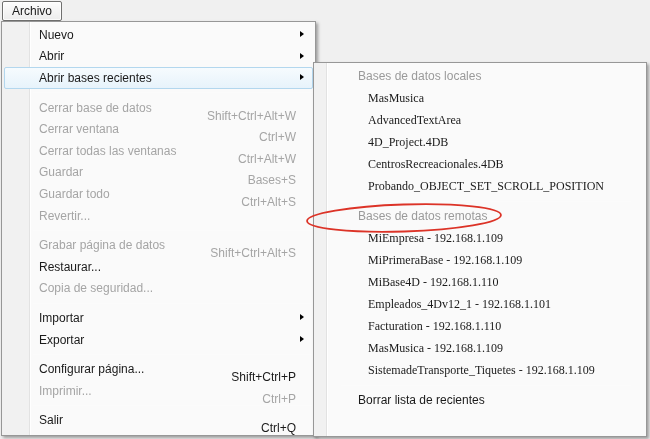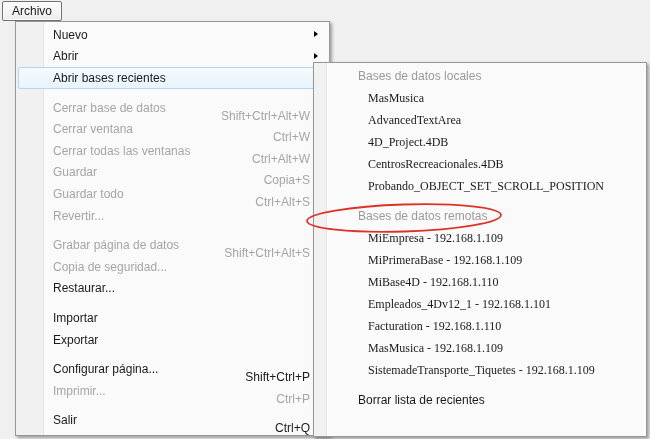--- a/index.html
+++ b/index.html
@@ -21,21 +21,21 @@
     box-shadow:inset 0 0 0 1px rgba(255,255,255,.8);
     z-index:5;
   }
 
   
   .panel {
     position:absolute; border:1px solid #979797;
     box-shadow:2px 2px 3px rgba(0,0,0,.35);
   }
   .menu-left {
-    left:15px; top:21px; width:315px; height:415px; z-index:10;
+    left:1px; top:21px; width:315px; height:415px; z-index:10;
     background:linear-gradient(to right,
       #f1f1f1 0, #f1f1f1 27px,
       #e2e2e2 27px, #e2e2e2 28px,
       #ffffff 28px, #ffffff 29px,
       #fafafa 29px);
     padding:2px 0;
   }
   .menu-sub {
     left:313px; top:62px; width:334px; height:375px; z-index:20;
     background:linear-gradient(to right,
@@ -110,41 +110,41 @@
   <div class="mi disabled">
     <span class="lbl">Cerrar ventana</span>
     <span class="sc">Ctrl+W</span>
   </div>
   <div class="mi disabled">
     <span class="lbl">Cerrar todas las ventanas</span>
     <span class="sc">Ctrl+Alt+W</span>
   </div>
   <div class="mi disabled">
     <span class="lbl">Guardar</span>
-    <span class="sc">Copia+S</span>
+    <span class="sc">Bases+S</span>
   </div>
   <div class="mi disabled">
     <span class="lbl">Guardar todo</span>
     <span class="sc">Ctrl+Alt+S</span>
   </div>
   <div class="mi disabled">
     <span class="lbl">Revertir...</span>
   </div>
 
   <div class="sep"></div>
 
   <div class="mi disabled">
     <span class="lbl">Grabar página de datos</span>
     <span class="sc">Shift+Ctrl+Alt+S</span>
   </div>
+  <div class="mi">
+    <span class="lbl">Restaurar...</span>
+  </div>
   <div class="mi disabled">
     <span class="lbl">Copia de seguridad...</span>
-  </div>
-  <div class="mi">
-    <span class="lbl">Restaurar...</span>
   </div>
 
   <div class="sep"></div>
 
   <div class="mi">
     <span class="lbl">Importar</span>
     <span class="arr"></span>
   </div>
   <div class="mi">
     <span class="lbl">Exportar</span>

